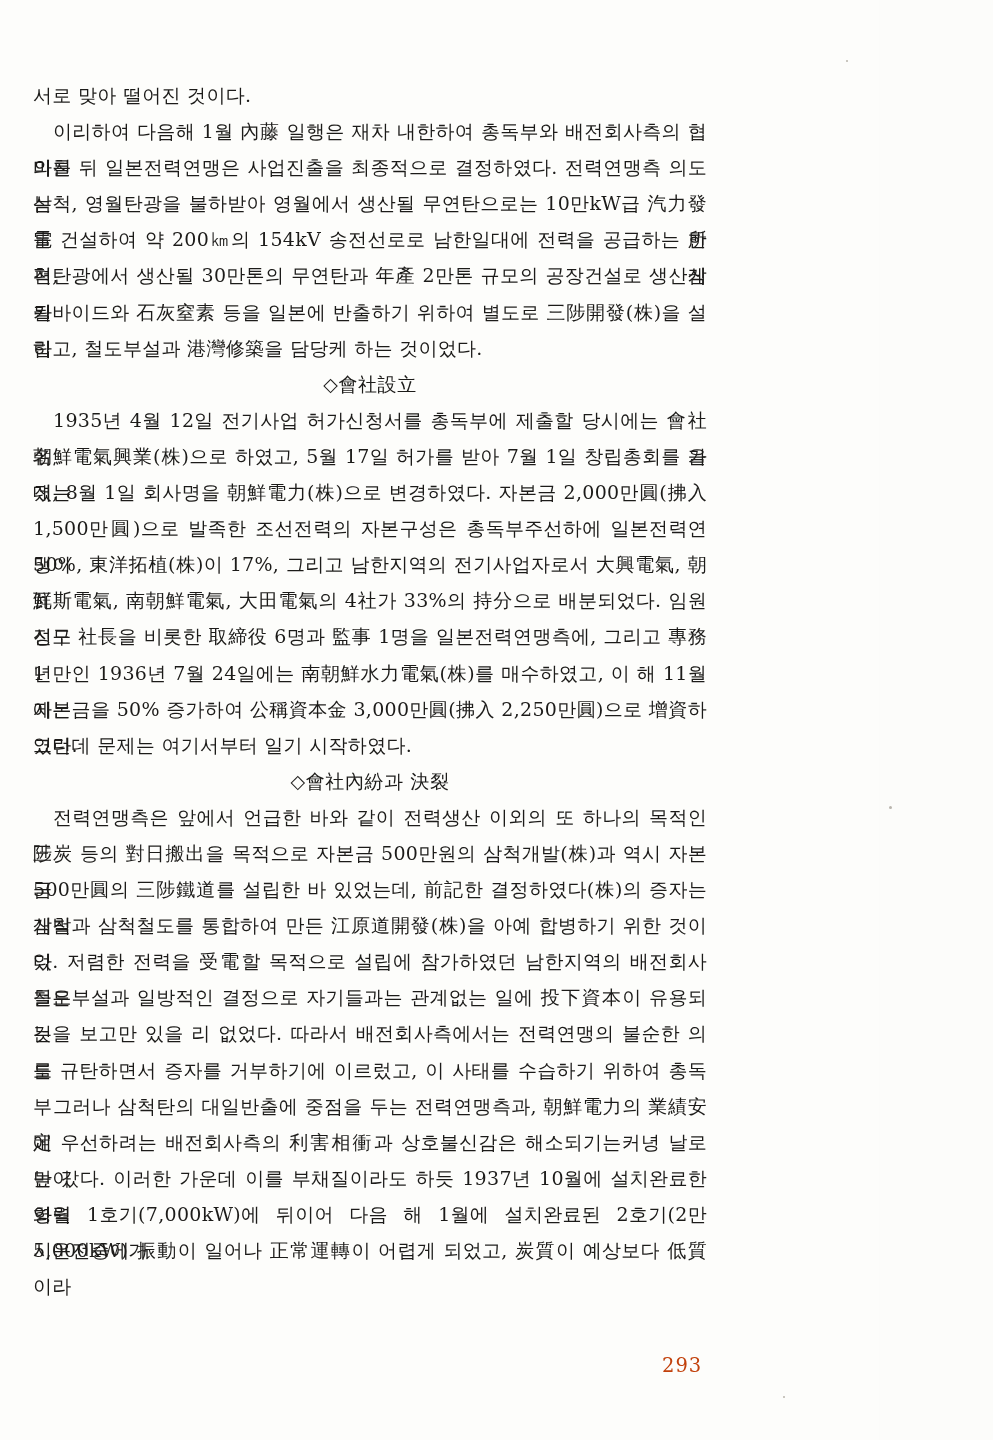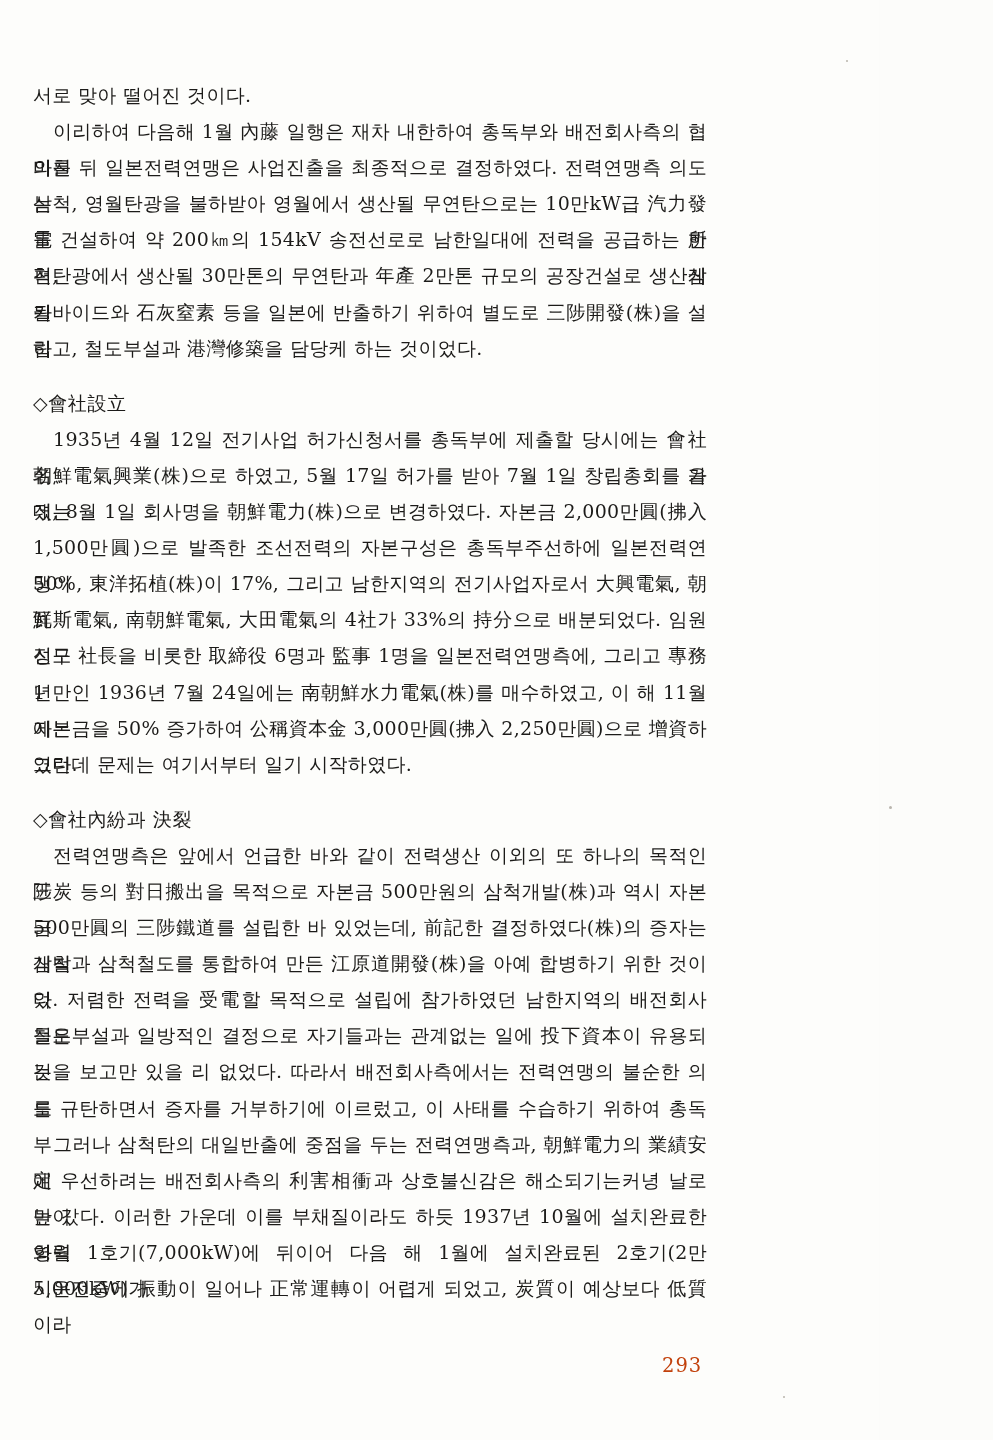--- a/index.html
+++ b/index.html
@@ -33,23 +33,22 @@
     overflow: visible;
   }
   .line.justify {
     text-align: justify;
     text-align-last: justify;
   }
   .line.indent {
     text-indent: 20px;
   }
   .line.heading {
-    text-align: left;
+    text-align: center;
     letter-spacing: 0.6px;
-    margin-top: 19px;
   }
   .page-number {
     position: absolute;
     left: 662px;
     top: 1348px;
     height: 36px;
     line-height: 36px;
     font-size: 19.5px;
     letter-spacing: 1px;
     color: #c2410c;

